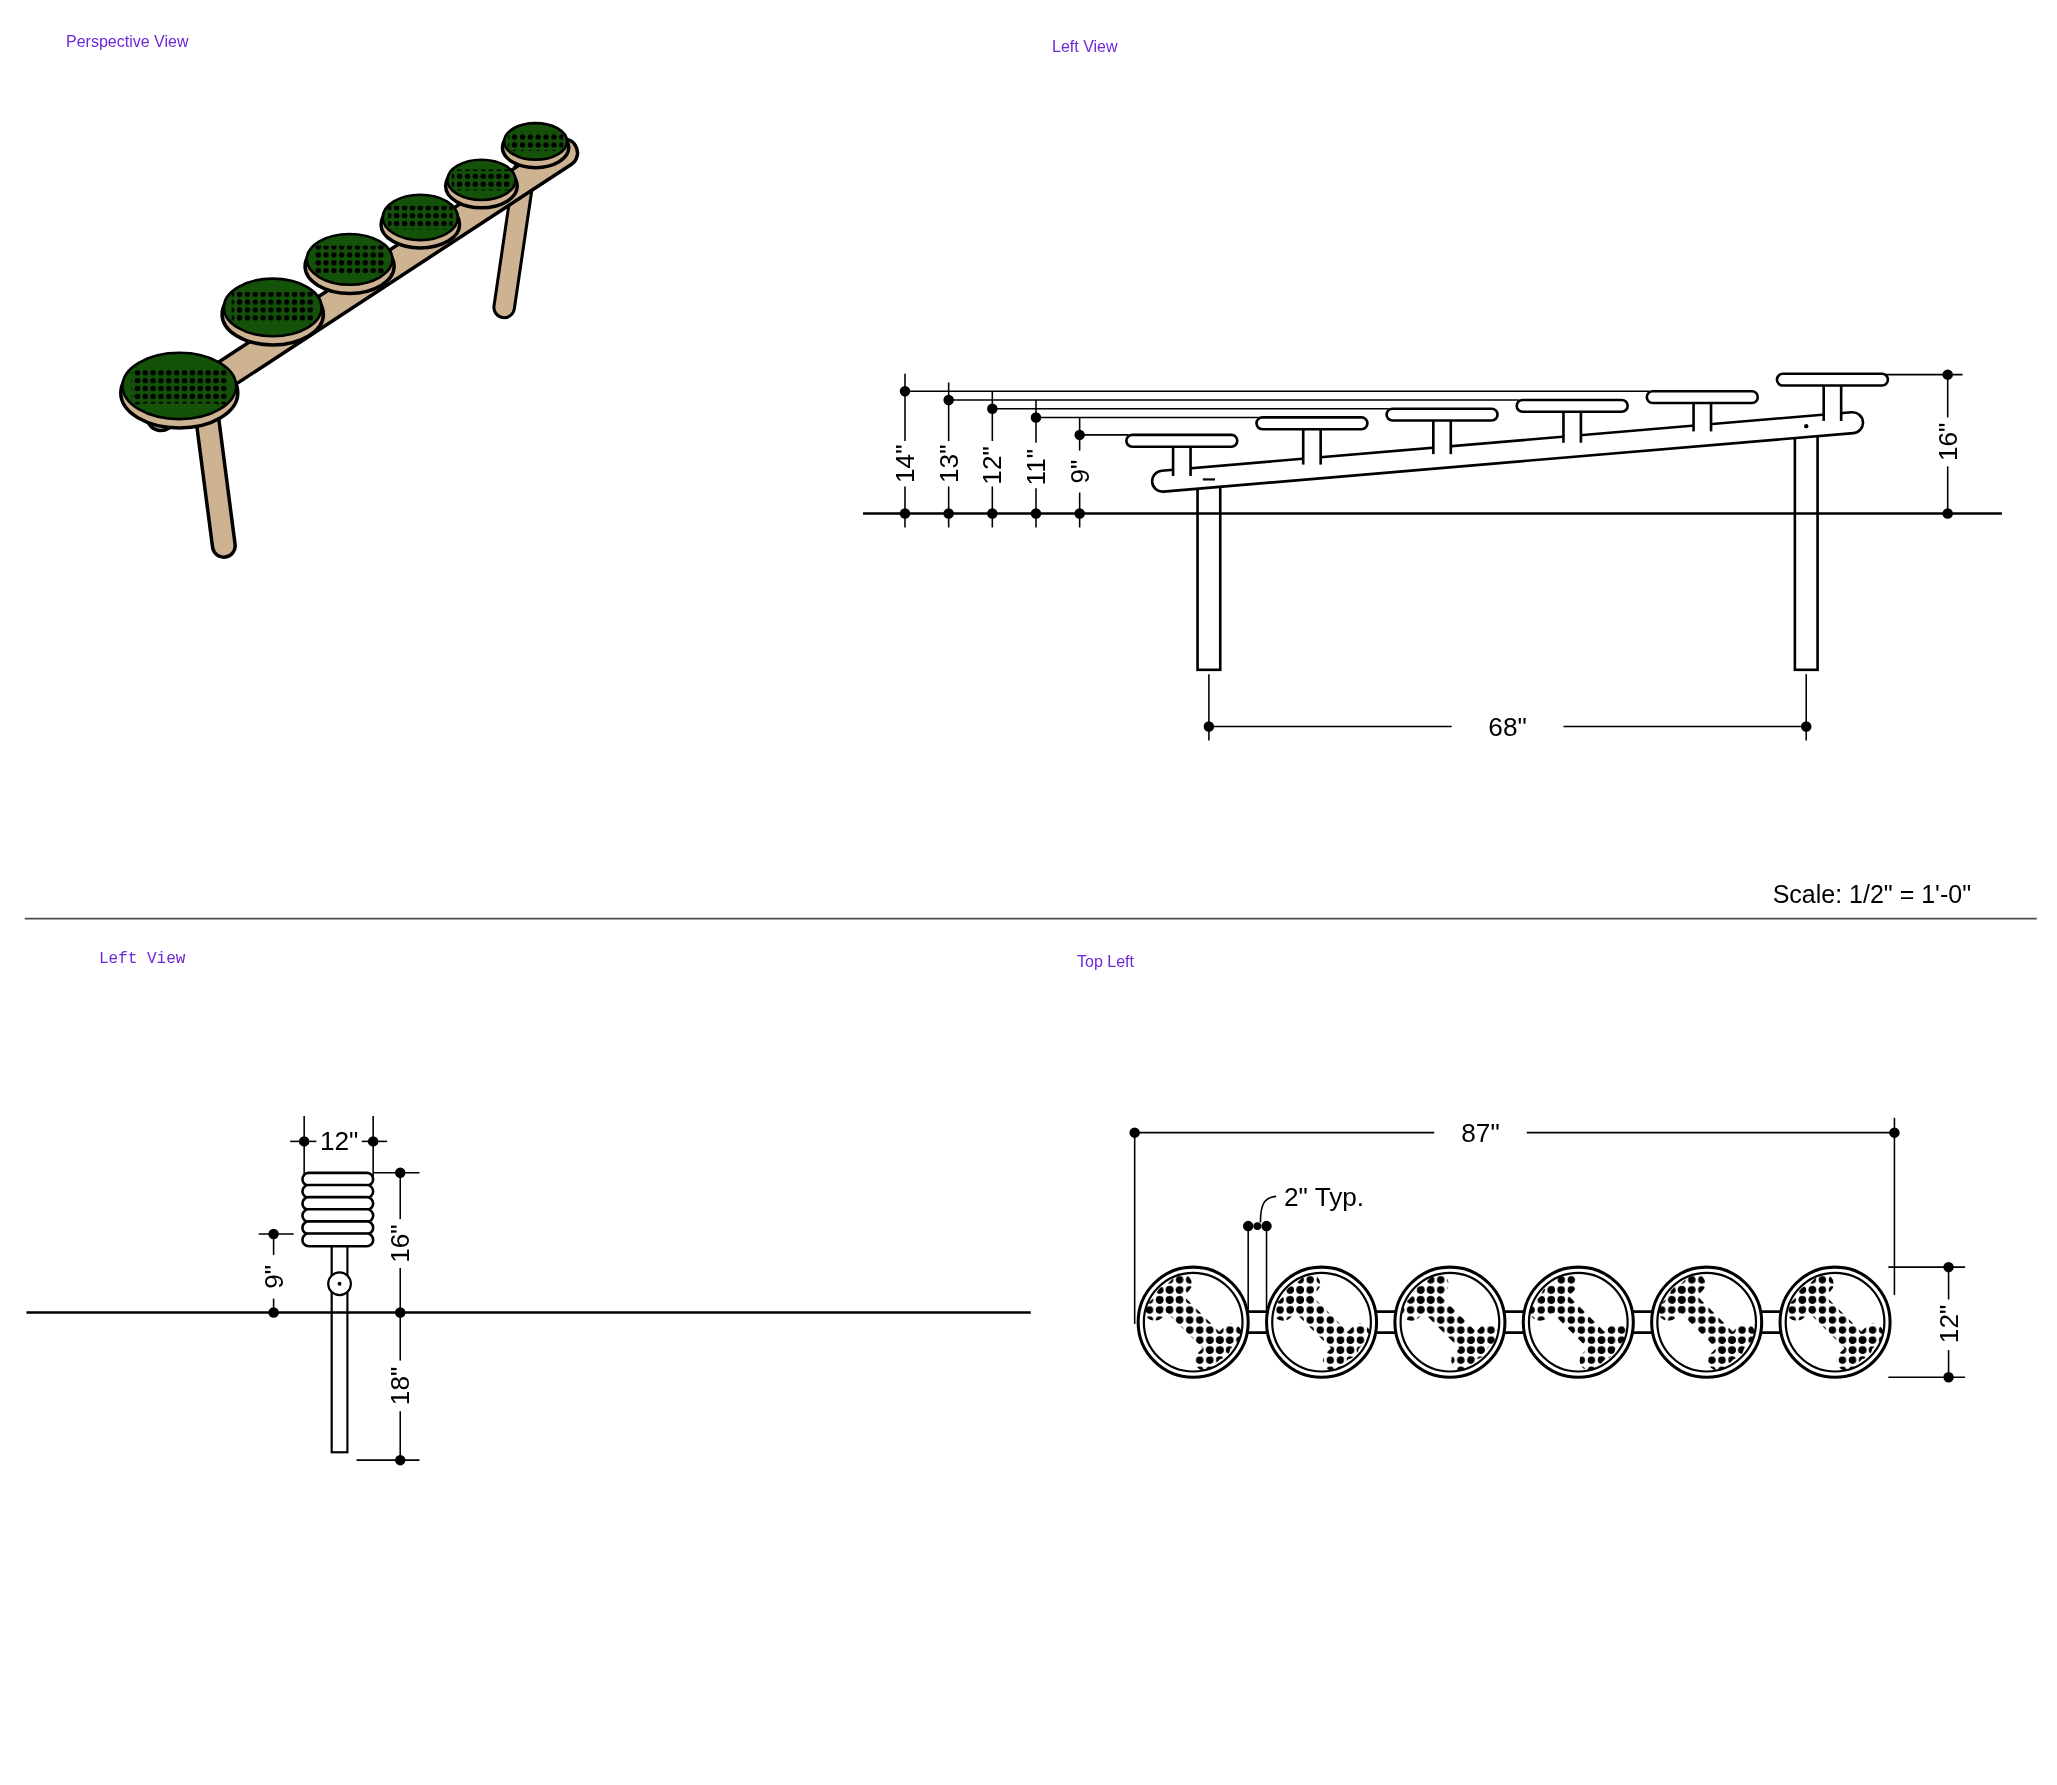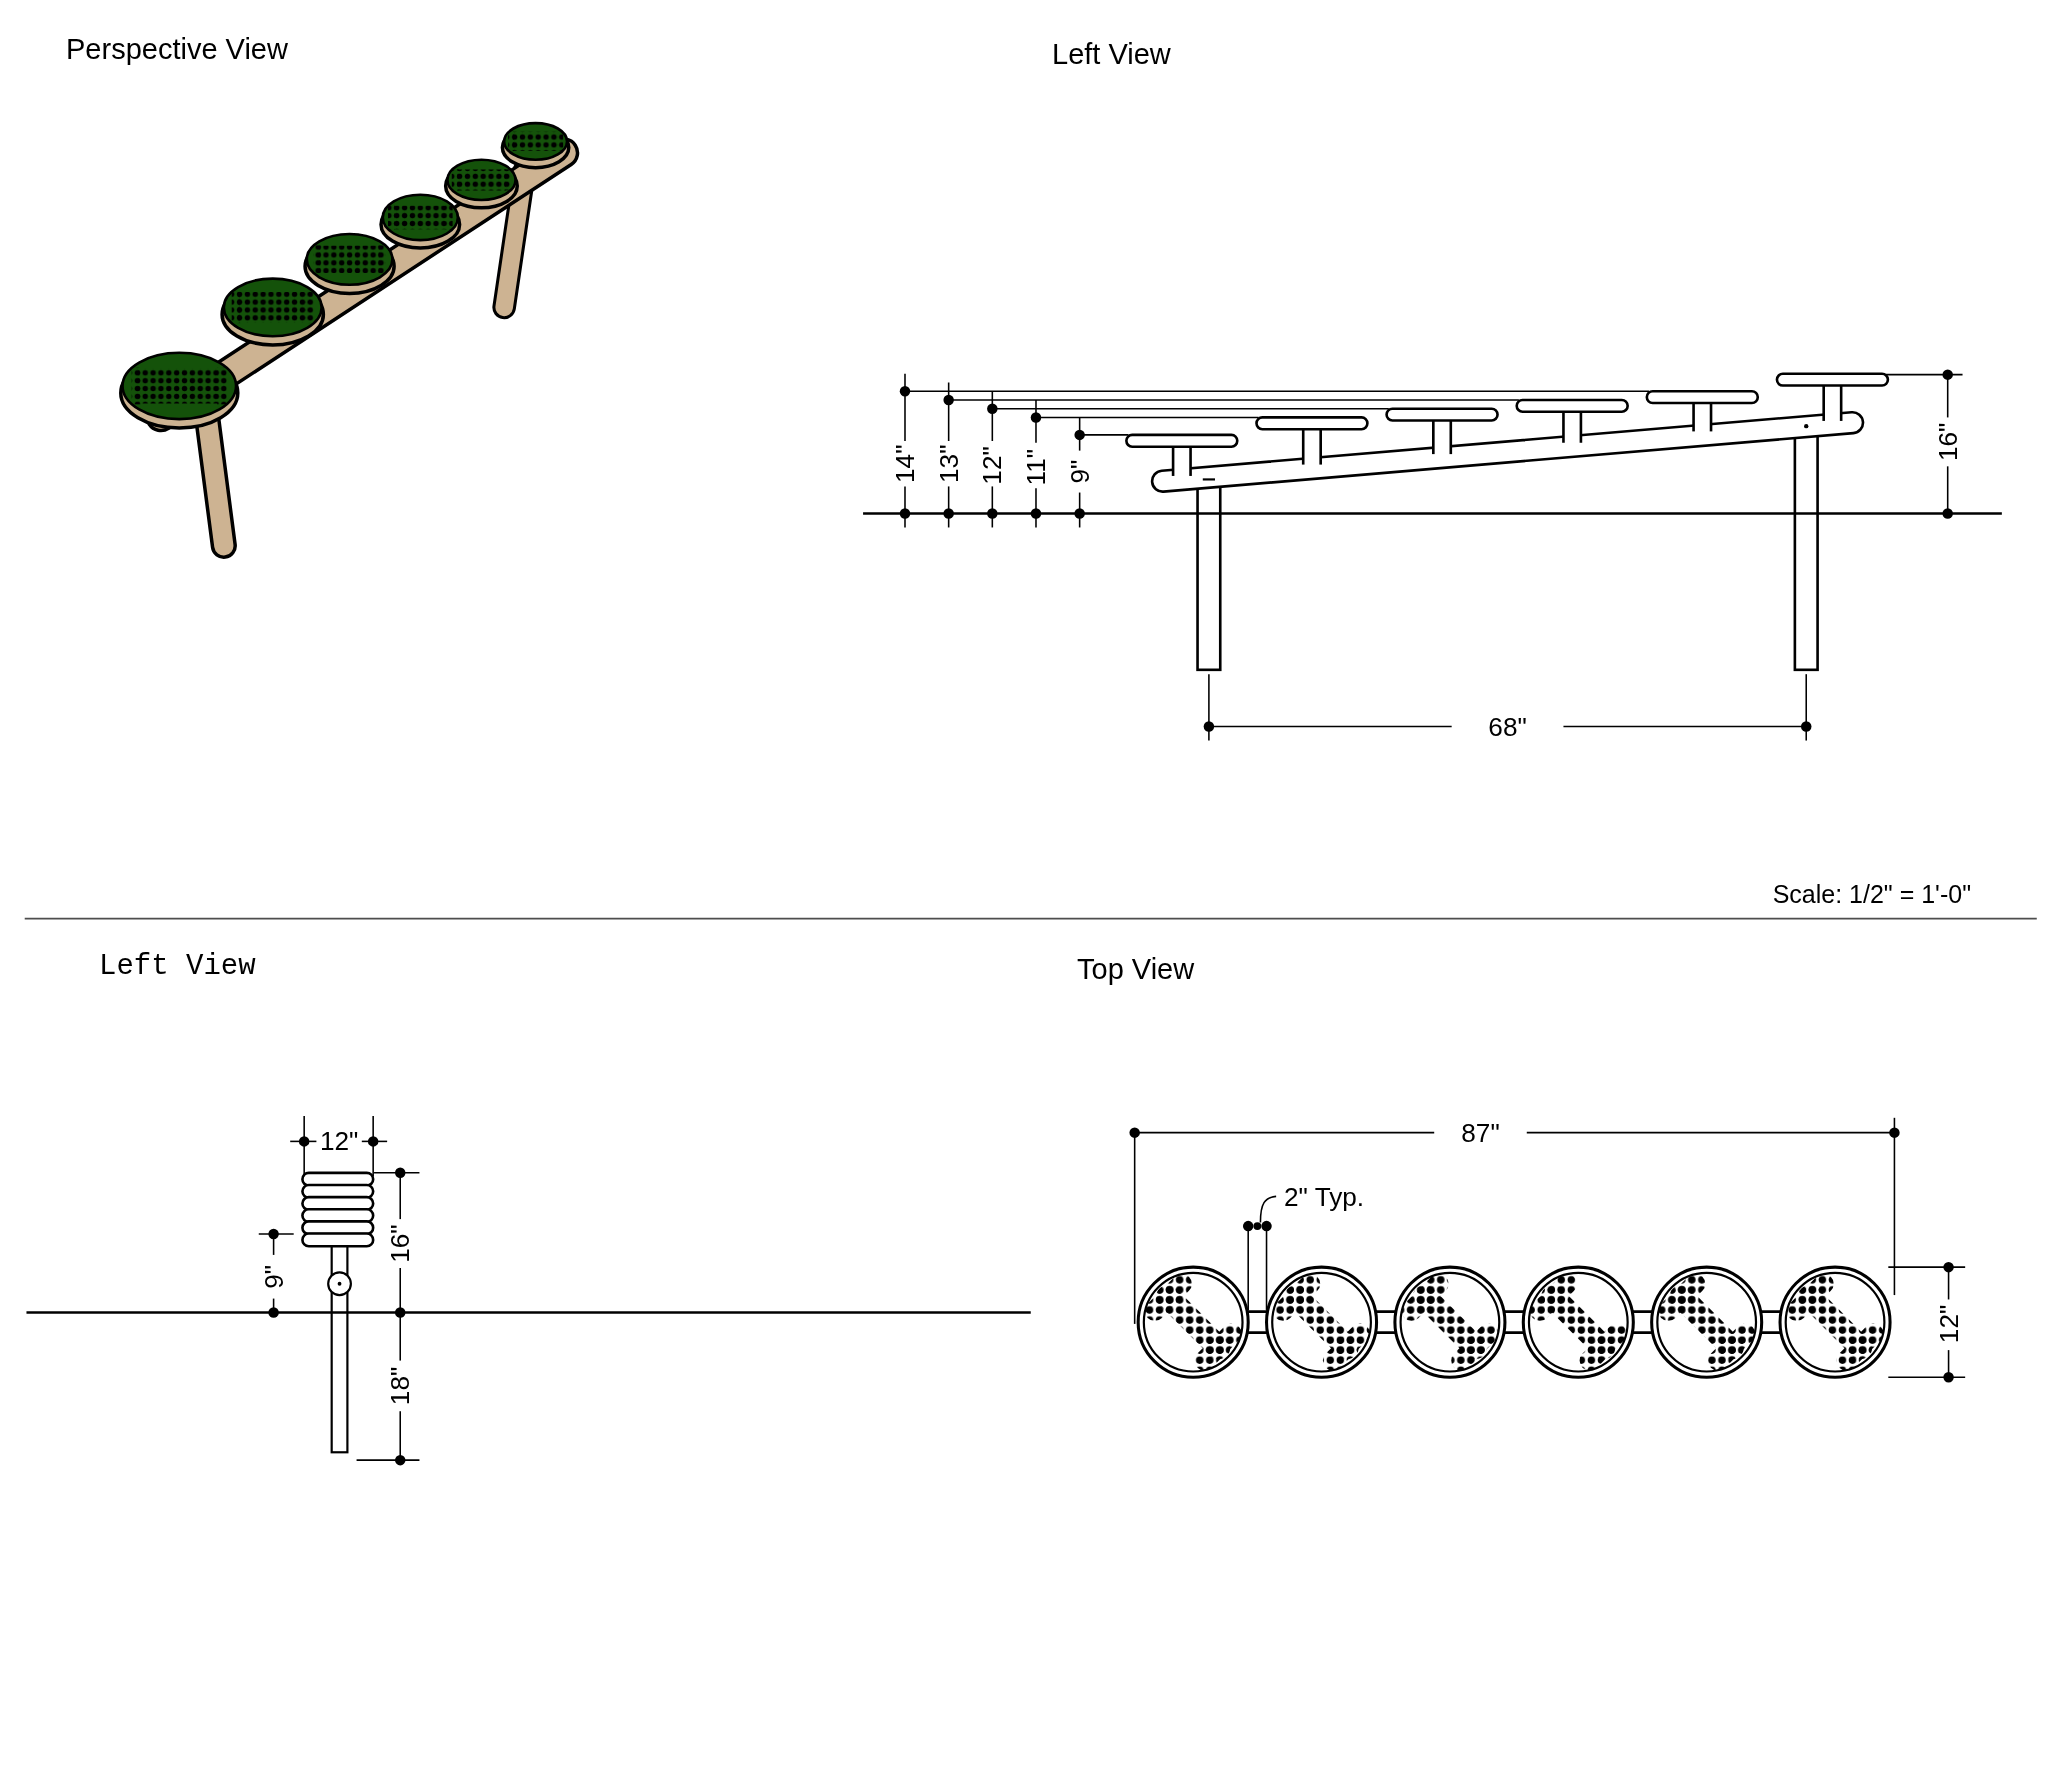--- a/index.html
+++ b/index.html
@@ -1,31 +1,31 @@
 <!DOCTYPE html>
 <html style="font-size:14px"><head>
 <meta charset="utf-8">
 <style>
   html,body{margin:0;padding:0;background:#fff;}
   body{width:2058px;height:1785px;position:relative;font-family:"Liberation Sans",sans-serif;}
-  .view-title{position:absolute;font-size:29px;color:#000000;white-space:nowrap;}
+  .view-title{position:absolute;font-size:16px;color:#6d28d9;white-space:nowrap;}
   .scale-note{position:absolute;font-size:25px;color:#000;white-space:nowrap;}
   svg{position:absolute;left:0;top:0;}
   .dim{font-family:"Liberation Sans",sans-serif;font-size:30px;fill:#000;}
   .thin{stroke:#000;stroke-width:1.8;fill:none;}
   .outline3{stroke:#000;stroke-width:3;fill:#fff;}
   .dot{fill:#000;stroke:none;}
 </style>
 </head>
 <body>
 
 <div class="view-title" style="left:66px;top:33px;">Perspective View</div>
 <div class="view-title" style="left:1052px;top:38px;">Left View</div>
 <div class="view-title" style="left:99px;top:950px;font-family:Liberation Mono, monospace;">Left View</div>
-<div class="view-title" style="left:1077px;top:953px;">Top View</div>
+<div class="view-title" style="left:1077px;top:953px;">Top Left</div>
 <div class="scale-note" style="right:87px;top:880px;">Scale: 1/2" = 1'-0"</div>
 
 <svg width="2058" height="1785" viewBox="0 0 2356 2044">
   <defs>
     <pattern id="dotpat" patternUnits="userSpaceOnUse" width="11.5" height="11.5">
       <circle cx="5" cy="5" r="4.3" fill="#000"></circle>
     </pattern>
     <pattern id="dotpat2" patternUnits="userSpaceOnUse" width="9" height="9">
       <circle cx="4" cy="4" r="3.1" fill="#000"></circle>
     </pattern>

